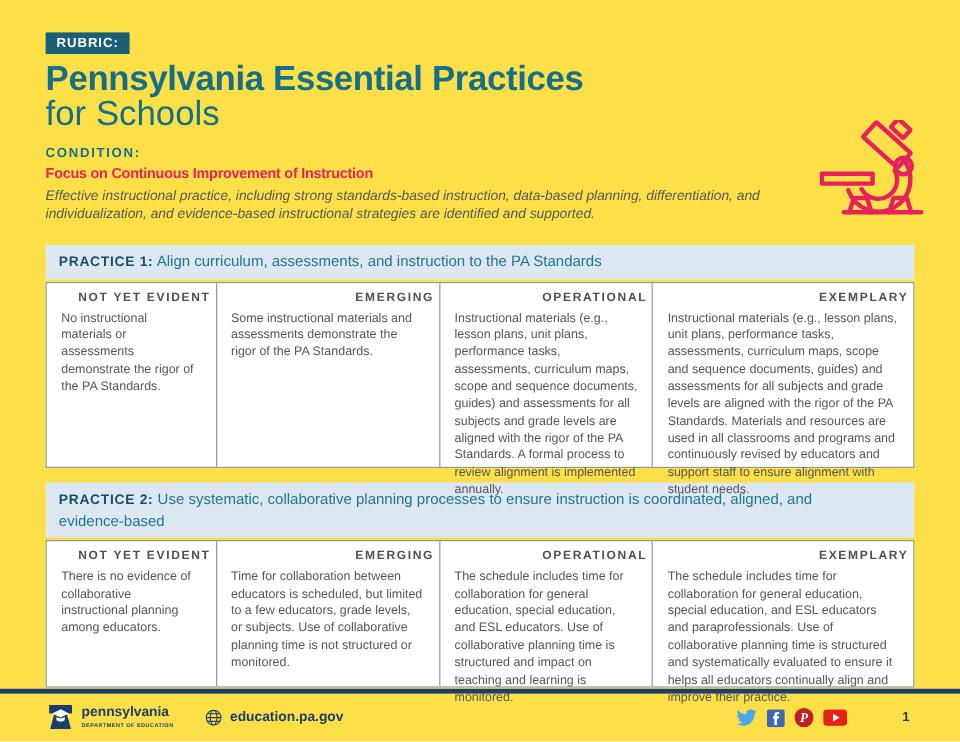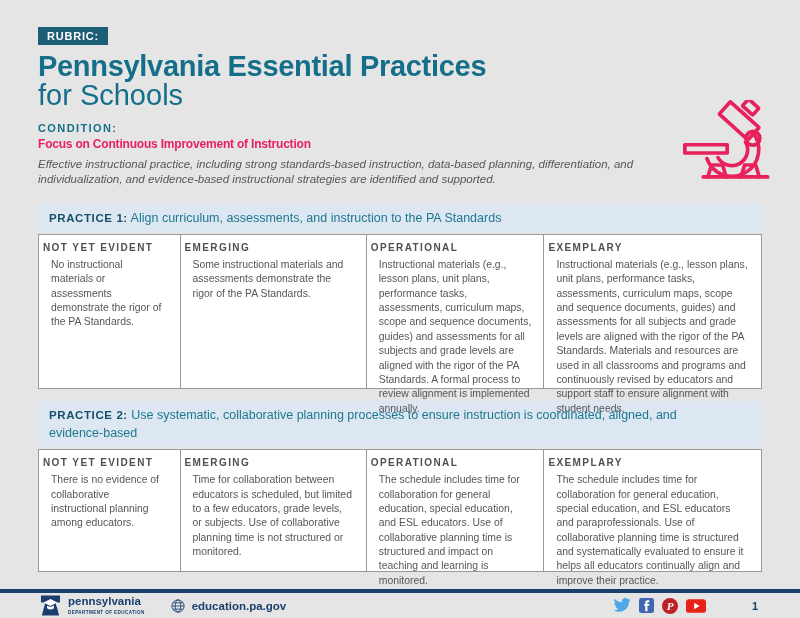--- a/index.html
+++ b/index.html
@@ -1,18 +1,18 @@
 <!DOCTYPE html>
 <html><head>
 <meta charset="utf-8">
 <style>
   * { margin:0; padding:0; box-sizing:border-box; }
   html,body { background:#ffffff; }
   body { font-family:"Liberation Sans", sans-serif; }
-  .page { position:relative; width:800px; height:618px; background:#e5e5e5; overflow:hidden; }
+  .page { position:relative; width:800px; height:618px; background:#fde047; overflow:hidden; }
 
   .content { padding:26px 38px 0 38px; }
 
   
   .badge { display:inline-block; background:#1b5e76; color:#fff; font-size:11px; font-weight:bold;
            letter-spacing:0.8px; padding:3px 9px 3px 9px; }
   .title { margin-top:7px; color:#166f8a; font-size:29px; font-weight:bold; line-height:1.0; letter-spacing:-0.3px; }
   .title .line2 { font-weight:400; letter-spacing:0; }
   .condition-label { margin-top:12px; color:#156f8a; font-size:11px; font-weight:bold; letter-spacing:1.4px; }
   .condition-title { margin-top:3px; color:#e8215d; font-size:12px; font-weight:bold; letter-spacing:-0.2px; }
@@ -22,31 +22,31 @@
 
   
   .practice { margin-top:17px; }
   .practice-bar { background:#dde7f1; padding:5px 11px 5px 11px; font-size:12.5px; line-height:1.45; }
   .practice-label { color:#14506b; font-weight:bold; letter-spacing:0.6px; font-size:11.5px; }
   .practice-title { color:#1d7791; }
   .ptable { margin-top:2px; display:grid; grid-template-columns:19.6% 25.8% 24.6% 30%;
             border:1px solid #97999b; background:#fff; }
   .pcol { border-right:1px solid #97999b; }
   .pcol:last-child { border-right:none; }
-  .pcolhead { text-align:left; font-size:10px; font-weight:bold; letter-spacing:1.4px;
+  .pcolhead { text-align:right; font-size:10px; font-weight:bold; letter-spacing:1.4px;
               color:#4d4f53; padding:7px 4px 3px 4px; }
   .pcell { font-size:10.4px; color:#55565a; line-height:1.38; padding:2px 12px 8px 12px; }
   .p1 .pcell { height:132px; }
   .p2 .pcell { height:100px; }
   .p2 .practice-bar { padding-right:40px; }
 
   
   .footer { position:absolute; left:0; right:0; bottom:0; }
   .footer-rule { height:4px; background:#1c3e6d; }
-  .footer-row { display:flex; align-items:center; height:25px; padding:0 38px; }
+  .footer-row { display:flex; align-items:center; height:40px; padding:0 38px; }
   .logo { display:flex; align-items:center; gap:5px; }
   .logo-text .name { color:#1c3e6d; font-size:11.5px; font-weight:bold; line-height:1; }
   .logo-text .sub { color:#1c3e6d; font-size:4.6px; font-weight:bold; letter-spacing:0.4px; margin-top:2px; }
   .site { display:flex; align-items:center; gap:7px; margin-left:26px; text-decoration:none; }
   .site-url { color:#1c3e6d; font-size:11.5px; font-weight:bold; }
   .social { display:flex; align-items:center; gap:8px; margin-left:auto; }
   .social a { display:flex; align-items:center; }
   .page-num { color:#1c3e6d; font-size:11px; font-weight:bold; margin-left:42px; width:14px; text-align:center; }
 </style>
 </head>

